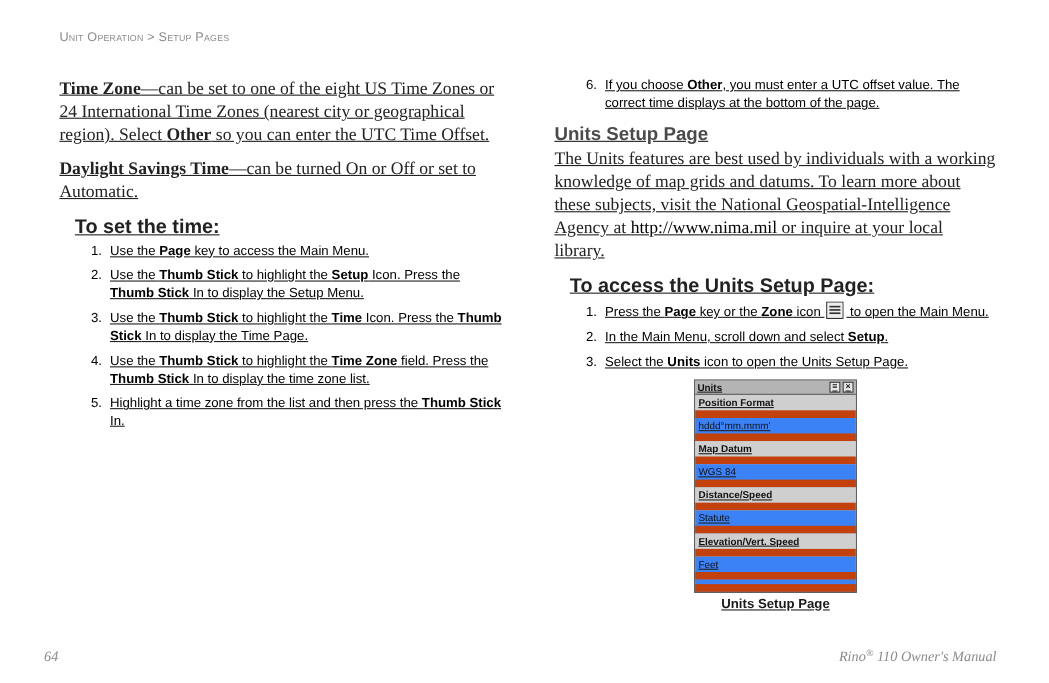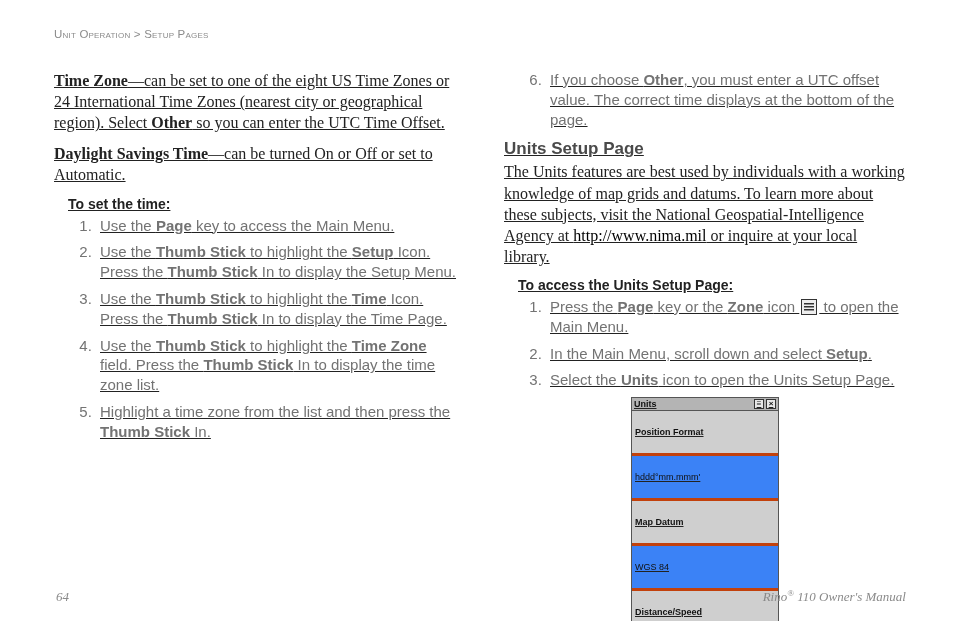--- a/index.html
+++ b/index.html
@@ -29,36 +29,36 @@
     min-width: 0;
   }
   p.body {
     font-size: 16px;
     line-height: 1.32;
     margin-bottom: 10px;
   }
   .heading-inst {
     font-family: Arial, Helvetica, sans-serif;
     font-weight: bold;
-    font-size: 14px;
+    font-size: 18px;
     margin: 6px 0 4px 14px;
   }
   .section-h {
     font-family: Arial, Helvetica, sans-serif;
     font-weight: bold;
     font-size: 17px;
     color: #4a4a4a;
     margin: 10px 0 2px 0;
   }
   ol {
     list-style: decimal;
     font-family: Arial, Helvetica, sans-serif;
-    font-size: 15px;
+    font-size: 12px;
     line-height: 1.32;
-    color: #737373;
+    color: #000000;
     padding-left: 42px;
   }
   ol li { margin-bottom: 7px; padding-left: 4px; }
   ol.start6 { counter-reset: item 5; }
   a.link { color: #000000; text-decoration: none; }
   .menu-icon {
     display: inline-block;
     width: 16px; height: 16px;
     vertical-align: -3px;
     margin: 0 2px;
@@ -86,42 +86,42 @@
   .fig-title .btns { display: flex; gap: 2px; }
   .fig-title .btn {
     width: 10px; height: 10px;
     border: 1px solid #333;
     background: #e6e6e6;
     font-size: 8px;
     line-height: 8px;
     text-align: center;
   }
   .fig-row {
-    border-bottom: 3px solid #c2410c;
-    padding: 16px 3px;
+    border-bottom: 7px solid #c2410c;
+    padding: 2px 3px;
     background: #cfcfcf;
     font-weight: bold;
   }
   .fig-row.val {
     background: #3b82f6;
     font-weight: normal;
   }
   .fig-row.blank { height: 11px; }
   .fig-caption {
     font-family: Arial, Helvetica, sans-serif;
     font-weight: bold;
     font-size: 12px;
     text-align: center;
     margin-top: 3px;
     color: #1a1a1a;
   }
   .footer {
     position: absolute;
     bottom: 16px;
-    left: 56px;
+    left: 40px;
     right: 48px;
     display: flex;
     justify-content: space-between;
     align-items: baseline;
     font-style: italic;
     color: #8a8a8a;
     font-size: 13px;
     font-family: "Times New Roman", serif;
   }
   .footer .pn { font-style: italic; }

